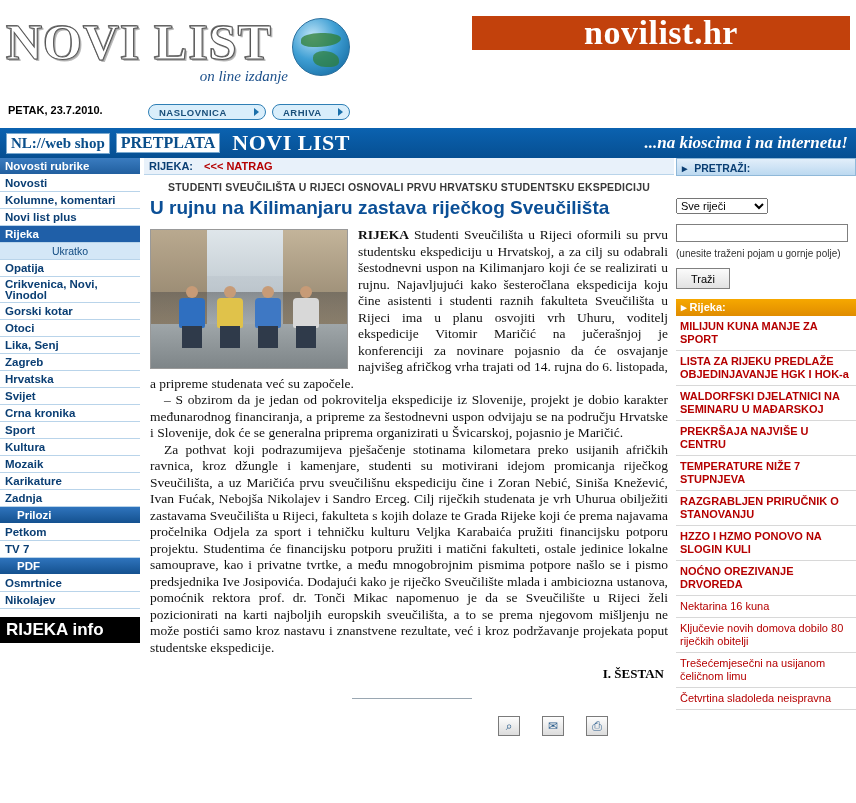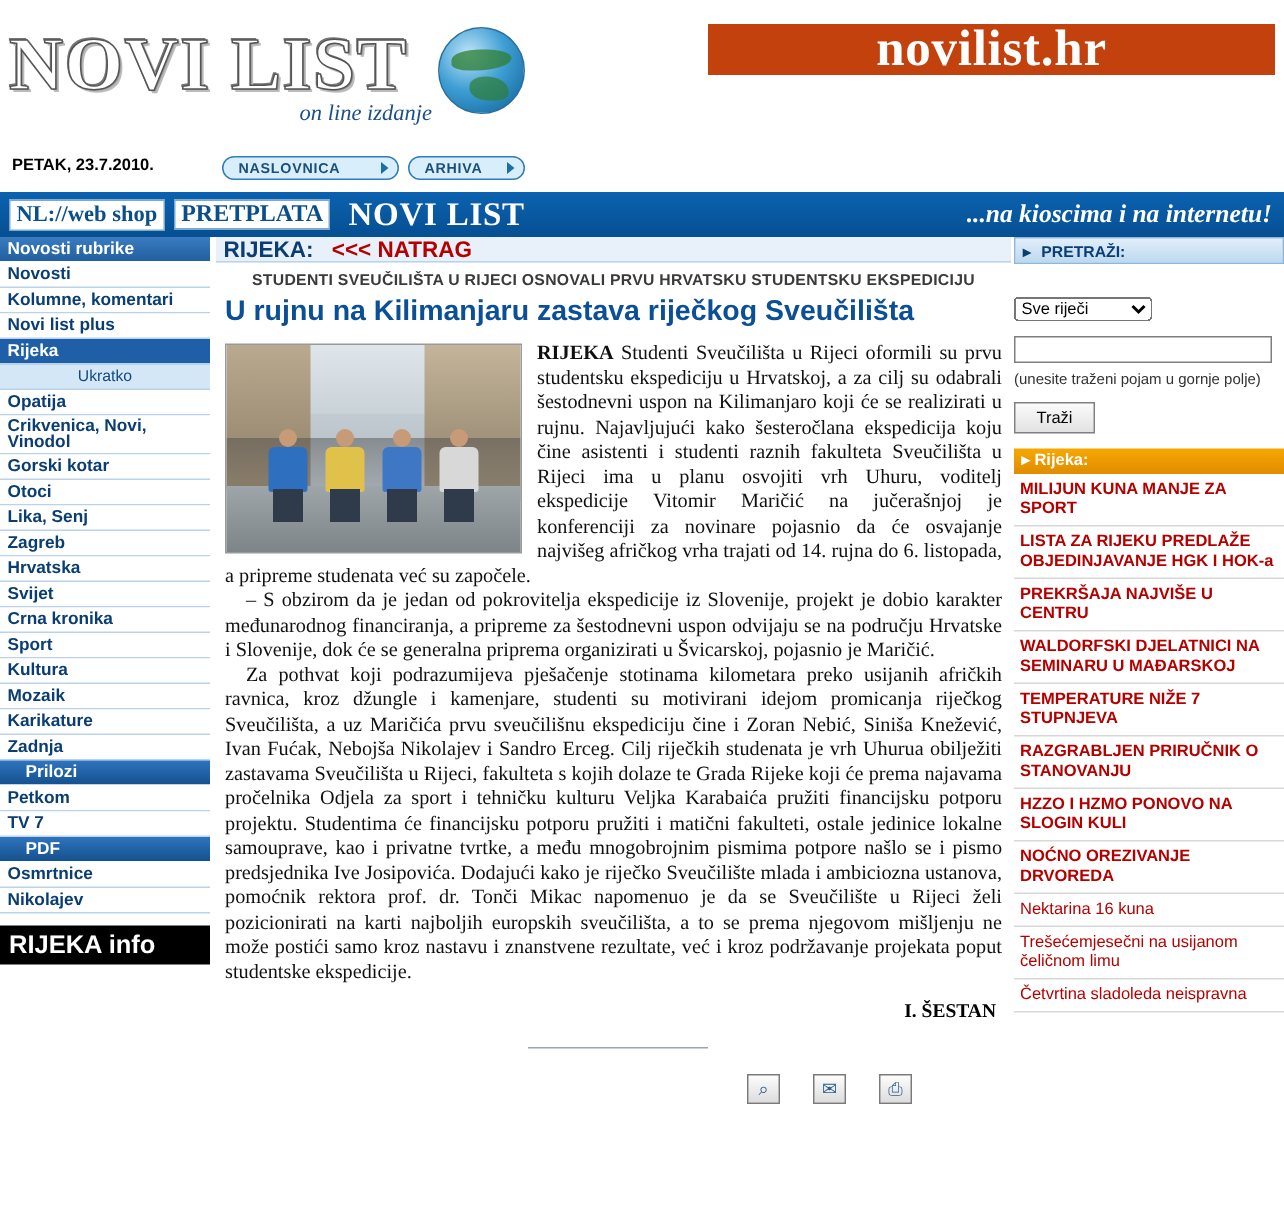--- a/index.html
+++ b/index.html
@@ -259,21 +259,21 @@
     padding: 2px 6px;
     height: 26px;
     line-height: 22px;
   }
 
   
   .crumb {
     height: 17px;
     background: #e8f1fa;
     border-bottom: 1px solid #b9d4ea;
-    font-size: 15px;
+    font-size: 11px;
     font-weight: bold;
     color: #0a3e73;
     padding: 2px 5px;
     line-height: 13px;
   }
   .crumb .back { color: #b50000; margin-left: 8px; }
   .kicker {
     font-size: 10.5px;
     font-weight: bold;
     color: #3a3a3a;
@@ -562,26 +562,27 @@
       <button class="rc-btn">Traži</button>
 
       <div class="rc-rijeka">
         <span>▸</span>
         <span>Rijeka:</span>
       </div>
 
       <ul class="rc-list">
         <li class="rc-li">MILIJUN KUNA MANJE ZA SPORT</li>
         <li class="rc-li">LISTA ZA RIJEKU PREDLAŽE OBJEDINJAVANJE HGK I HOK-a</li>
+        <li class="rc-li">WALDORFSKI DJELATNICI NA SEMINARU U MAĐARSKOJ</li>
         <li class="rc-li">PREKRŠAJA NAJVIŠE U CENTRU</li>
-        <li class="rc-li">WALDORFSKI DJELATNICI NA SEMINARU U MAĐARSKOJ</li>
         <li class="rc-li">TEMPERATURE NIŽE 7 STUPNJEVA</li>
         <li class="rc-li">RAZGRABLJEN PRIRUČNIK O STANOVANJU</li>
         <li class="rc-li">HZZO I HZMO PONOVO NA SLOGIN KULI</li>
         <li class="rc-li">NOĆNO OREZIVANJE DRVOREDA</li>
         <li class="rc-li plain">Nektarina 16 kuna</li>
+        <li class="rc-li plain">Ključevie novih domova dobilo 80 riječkih obitelji</li>
         <li class="rc-li plain">Trešećemjesečni na usijanom čeličnom limu</li>
         <li class="rc-li plain">Četvrtina sladoleda neispravna</li>
       </ul>
     </div>
 
   </div>
 </div>
 
 </body></html>

